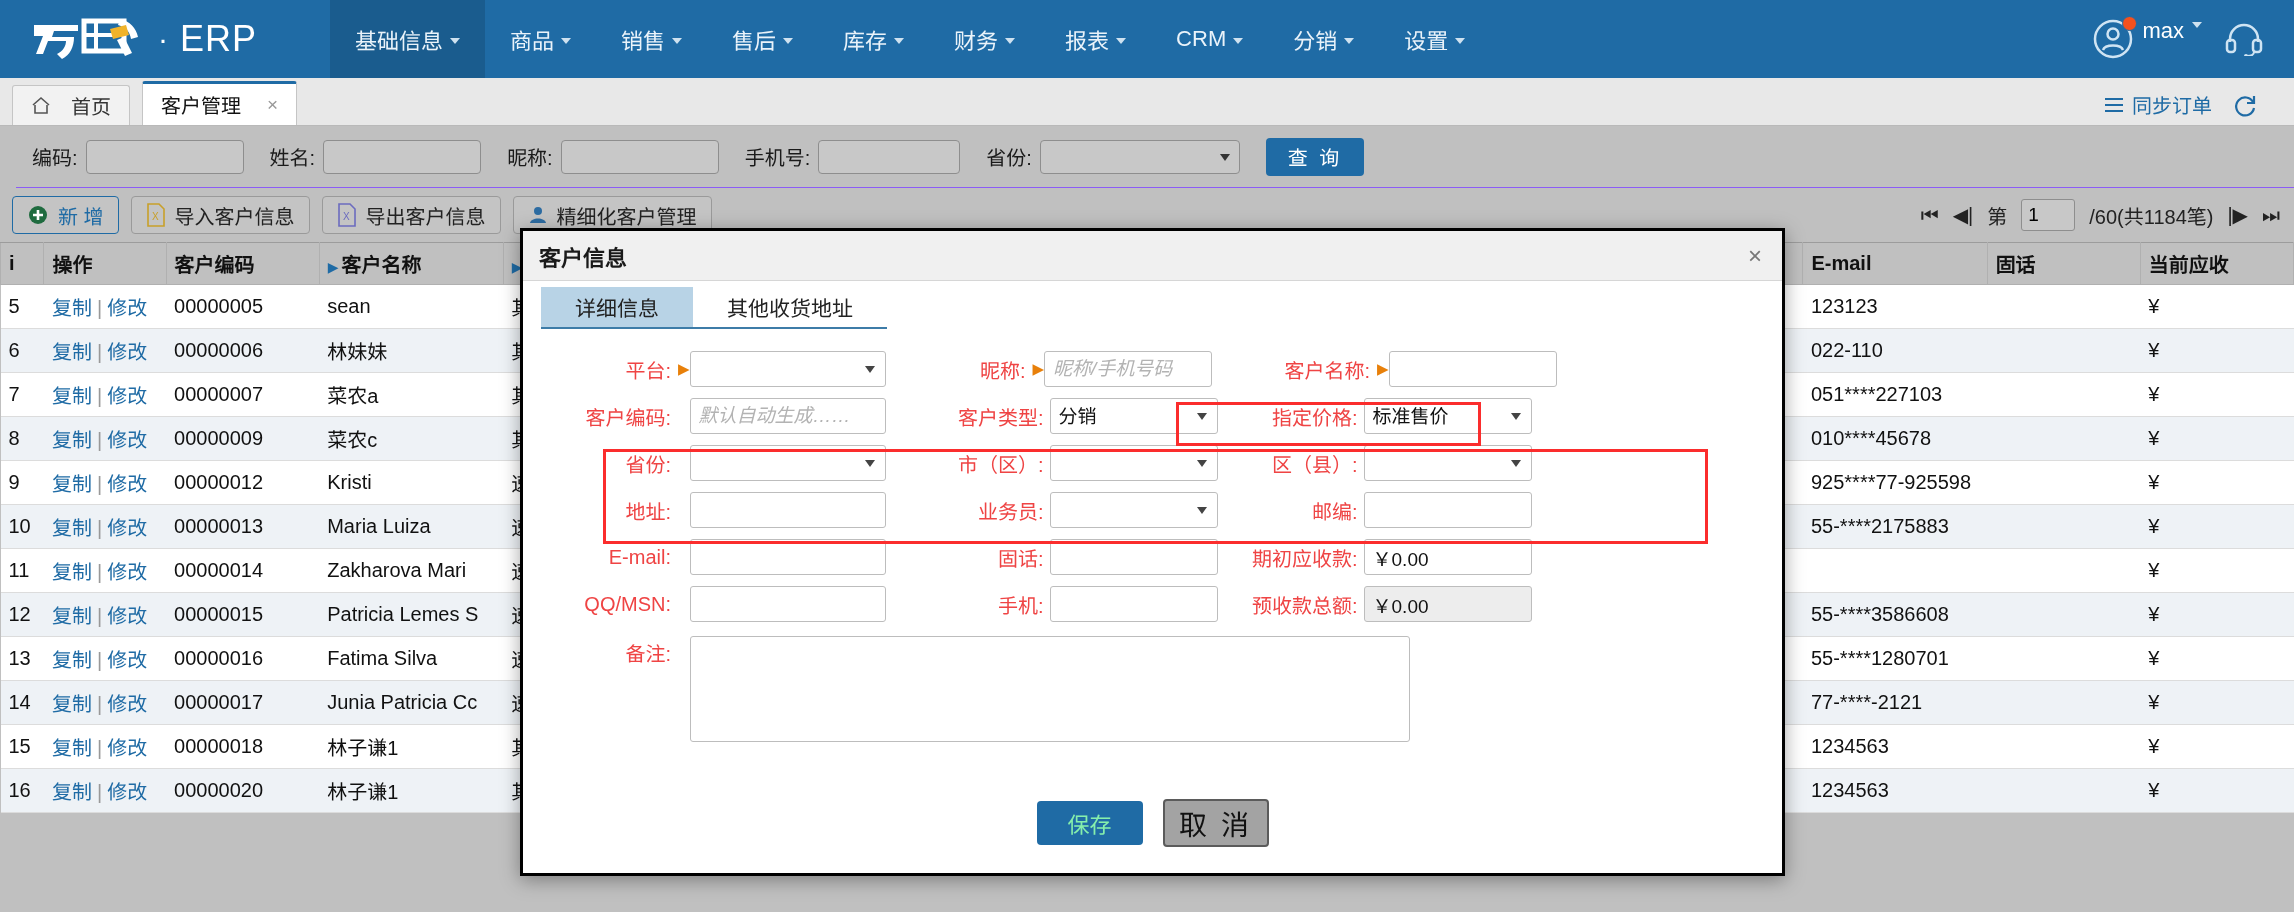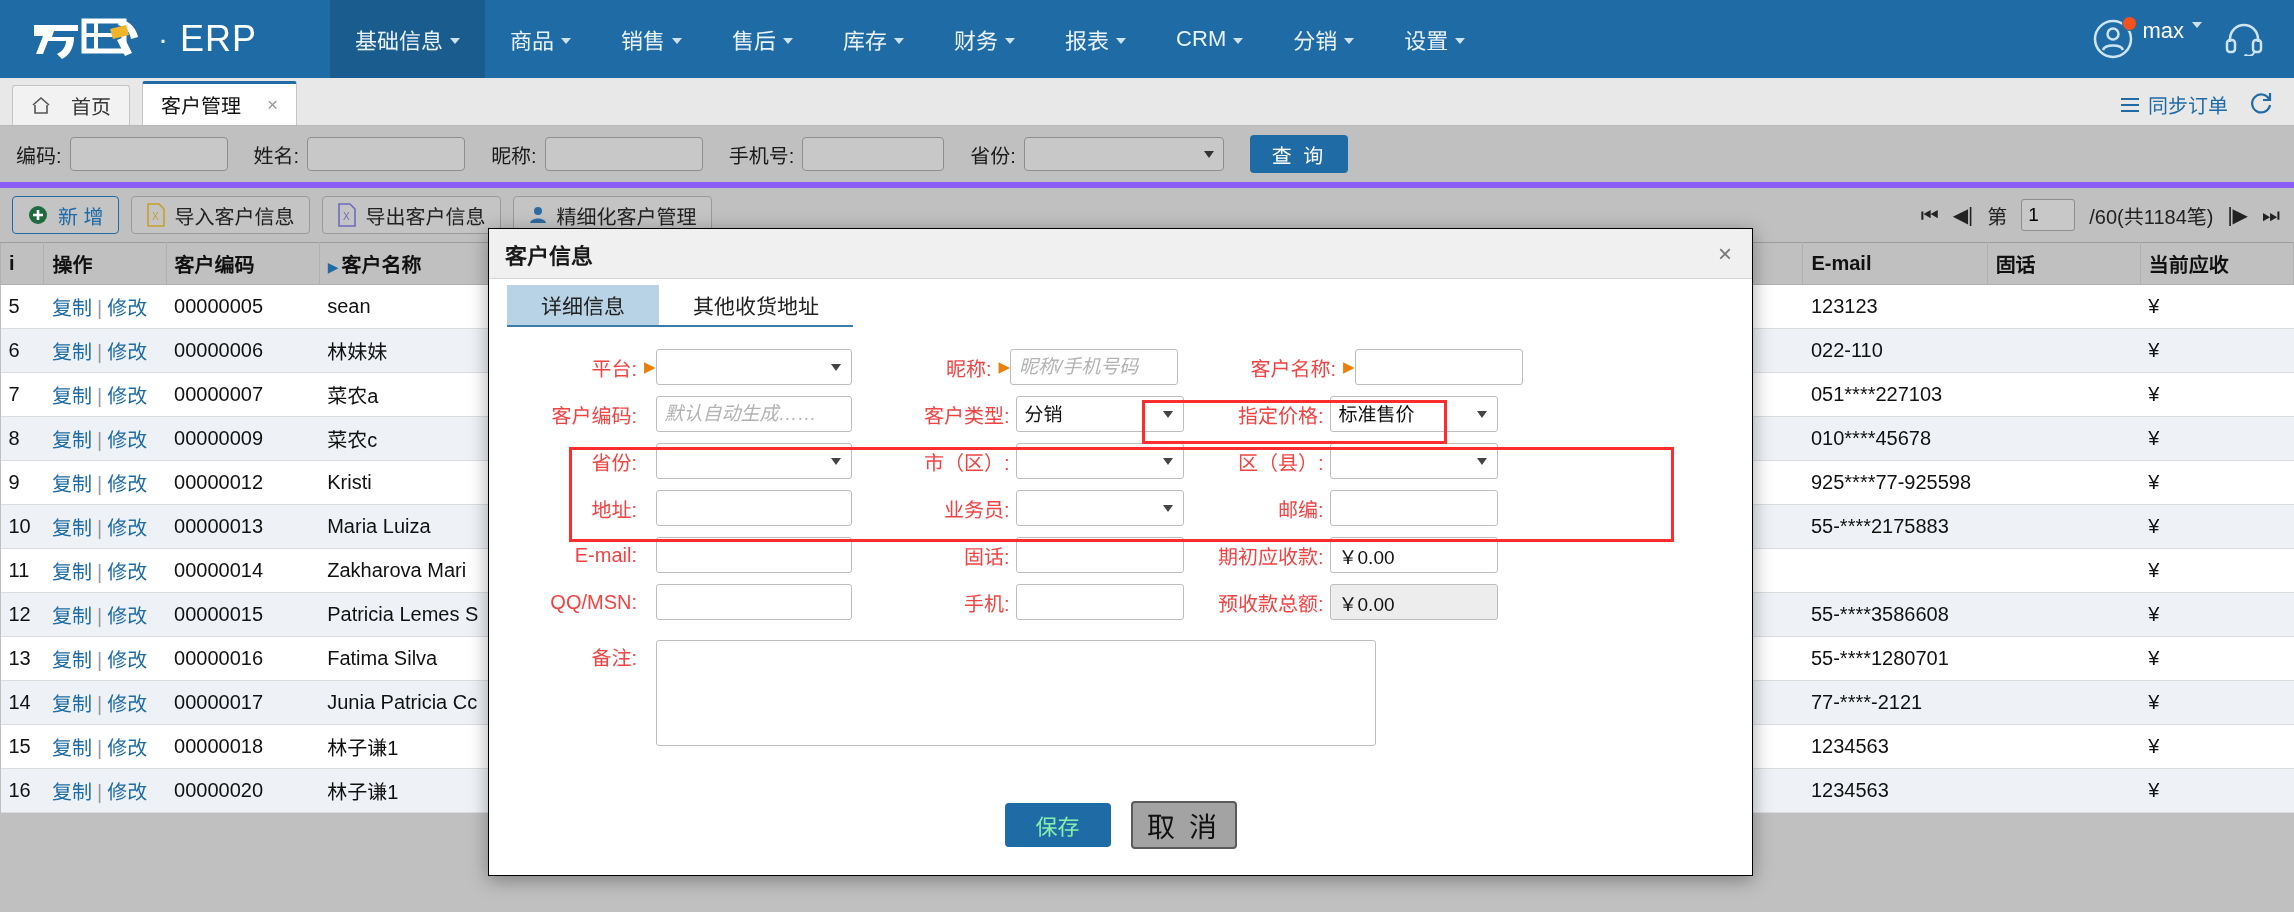--- a/index.html
+++ b/index.html
@@ -60,33 +60,34 @@
     background: #f2f2f2; border: 1px solid #c5c5c5; border-bottom: none;
     border-radius: 3px 3px 0 0; font-size: 20px; color: #333;
     cursor: pointer; white-space: nowrap;
   }
   .tab.active {
     background: #ffffff; border-top: 3px solid #1f6ba5;
     height: 44px; color: #111;
   }
   .tab-close { color: #999; font-size: 19px; margin-left: 6px; }
   .tabbar-right {
-    margin-left: auto; display: flex; align-items: flex-start; gap: 20px;
-    padding-right: 20px; padding-bottom: 6px;
+    margin-left: auto; display: flex; align-items: flex-end; gap: 20px;
+    padding-right: 36px; padding-bottom: 6px;
   }
   .sync-link {
     display: flex; align-items: center; gap: 8px;
     color: #1f6ba5; font-size: 20px; cursor: pointer;
   }
 
   
   .filterbar {
     height: 62px; background: #c0c0c0;
     display: flex; align-items: center; padding-left: 16px; gap: 0;
-    border-bottom: 6px solid #8b5cf6;
+    border-bottom: 1px solid #8b5cf6;
+    margin-left: 16px;
   }
   .fld { display: flex; align-items: center; margin-right: 26px; }
   .fld label { font-size: 20px; color: #1a1a1a; margin-right: 8px; white-space: nowrap; }
   .txtin {
     height: 34px; border: 1px solid #8e8e8e; background: #c8c8c8;
     border-radius: 4px; font-size: 19px; padding: 0 8px;
     font-family: inherit; color: #111;
   }
   .w-code { width: 158px; } .w-name { width: 158px; }
   .w-nick { width: 158px; } .w-mobile { width: 142px; }
@@ -144,22 +145,22 @@
     overflow: hidden; text-overflow: ellipsis; background: #fff;
   }
   tr.alt td { background: #eef2f6; }
   .lnk { color: #1f6ba5; cursor: pointer; }
   .sep { color: #999; margin: 0 5px; }
   .sort-ar { color: #1f6ba5; font-size: 14px; margin-right: 3px; }
 
   
   .overlay { position: absolute; inset: 0; z-index: 50; pointer-events: none; }
   .modal {
-    position: absolute; left: 488px; top: 228px; width: 1265px; height: 648px;
-    background: #ffffff; border: 1px solid #000000;
+    position: absolute; left: 520px; top: 228px; width: 1265px; height: 648px;
+    background: #ffffff; border: 3px solid #000000;
     box-shadow: 0 4px 18px rgba(0,0,0,.35); pointer-events: auto;
     display: flex; flex-direction: column; justify-content: center;
   }
   .modal-head {
     height: 50px; background: #f0f0f0; border-bottom: 1px solid #d6d6d6;
     display: flex; align-items: center; padding: 0 16px;
   }
   .modal-title { font-size: 22px; color: #1a1a1a; font-weight: 700; }
   .modal-x {
     margin-left: auto; font-size: 24px; color: #777; cursor: pointer;
@@ -201,21 +202,21 @@
     pointer-events: none;
   }
   .lab-w { width: 118px; }
   .lab-w2 { width: 100px; }
   .lab-w3 { width: 118px; }
   .in-a { width: 196px; } .in-b { width: 168px; } .in-c { width: 168px; }
 
   .hl-box {
     position: absolute; border: 3px solid #fb2d2d; pointer-events: none; z-index: 3;
   }
-  .notes-row { display: flex; align-items: flex-start; margin-top: 20px; }
+  .notes-row { display: flex; align-items: flex-start; margin-top: 14px; }
   .notes-ta {
     width: 720px; height: 106px; border: 1px solid #bdbdbd; border-radius: 3px;
     font-size: 19px; padding: 6px 8px; font-family: inherit; resize: none;
   }
   .modal-foot {
     display: flex; justify-content: center; align-items: center; gap: 20px;
     padding-bottom: 26px; padding-top: 10px;
   }
   .btn-save {
     background: #1f6ba5; color: #86efac; border: none; border-radius: 4px;

